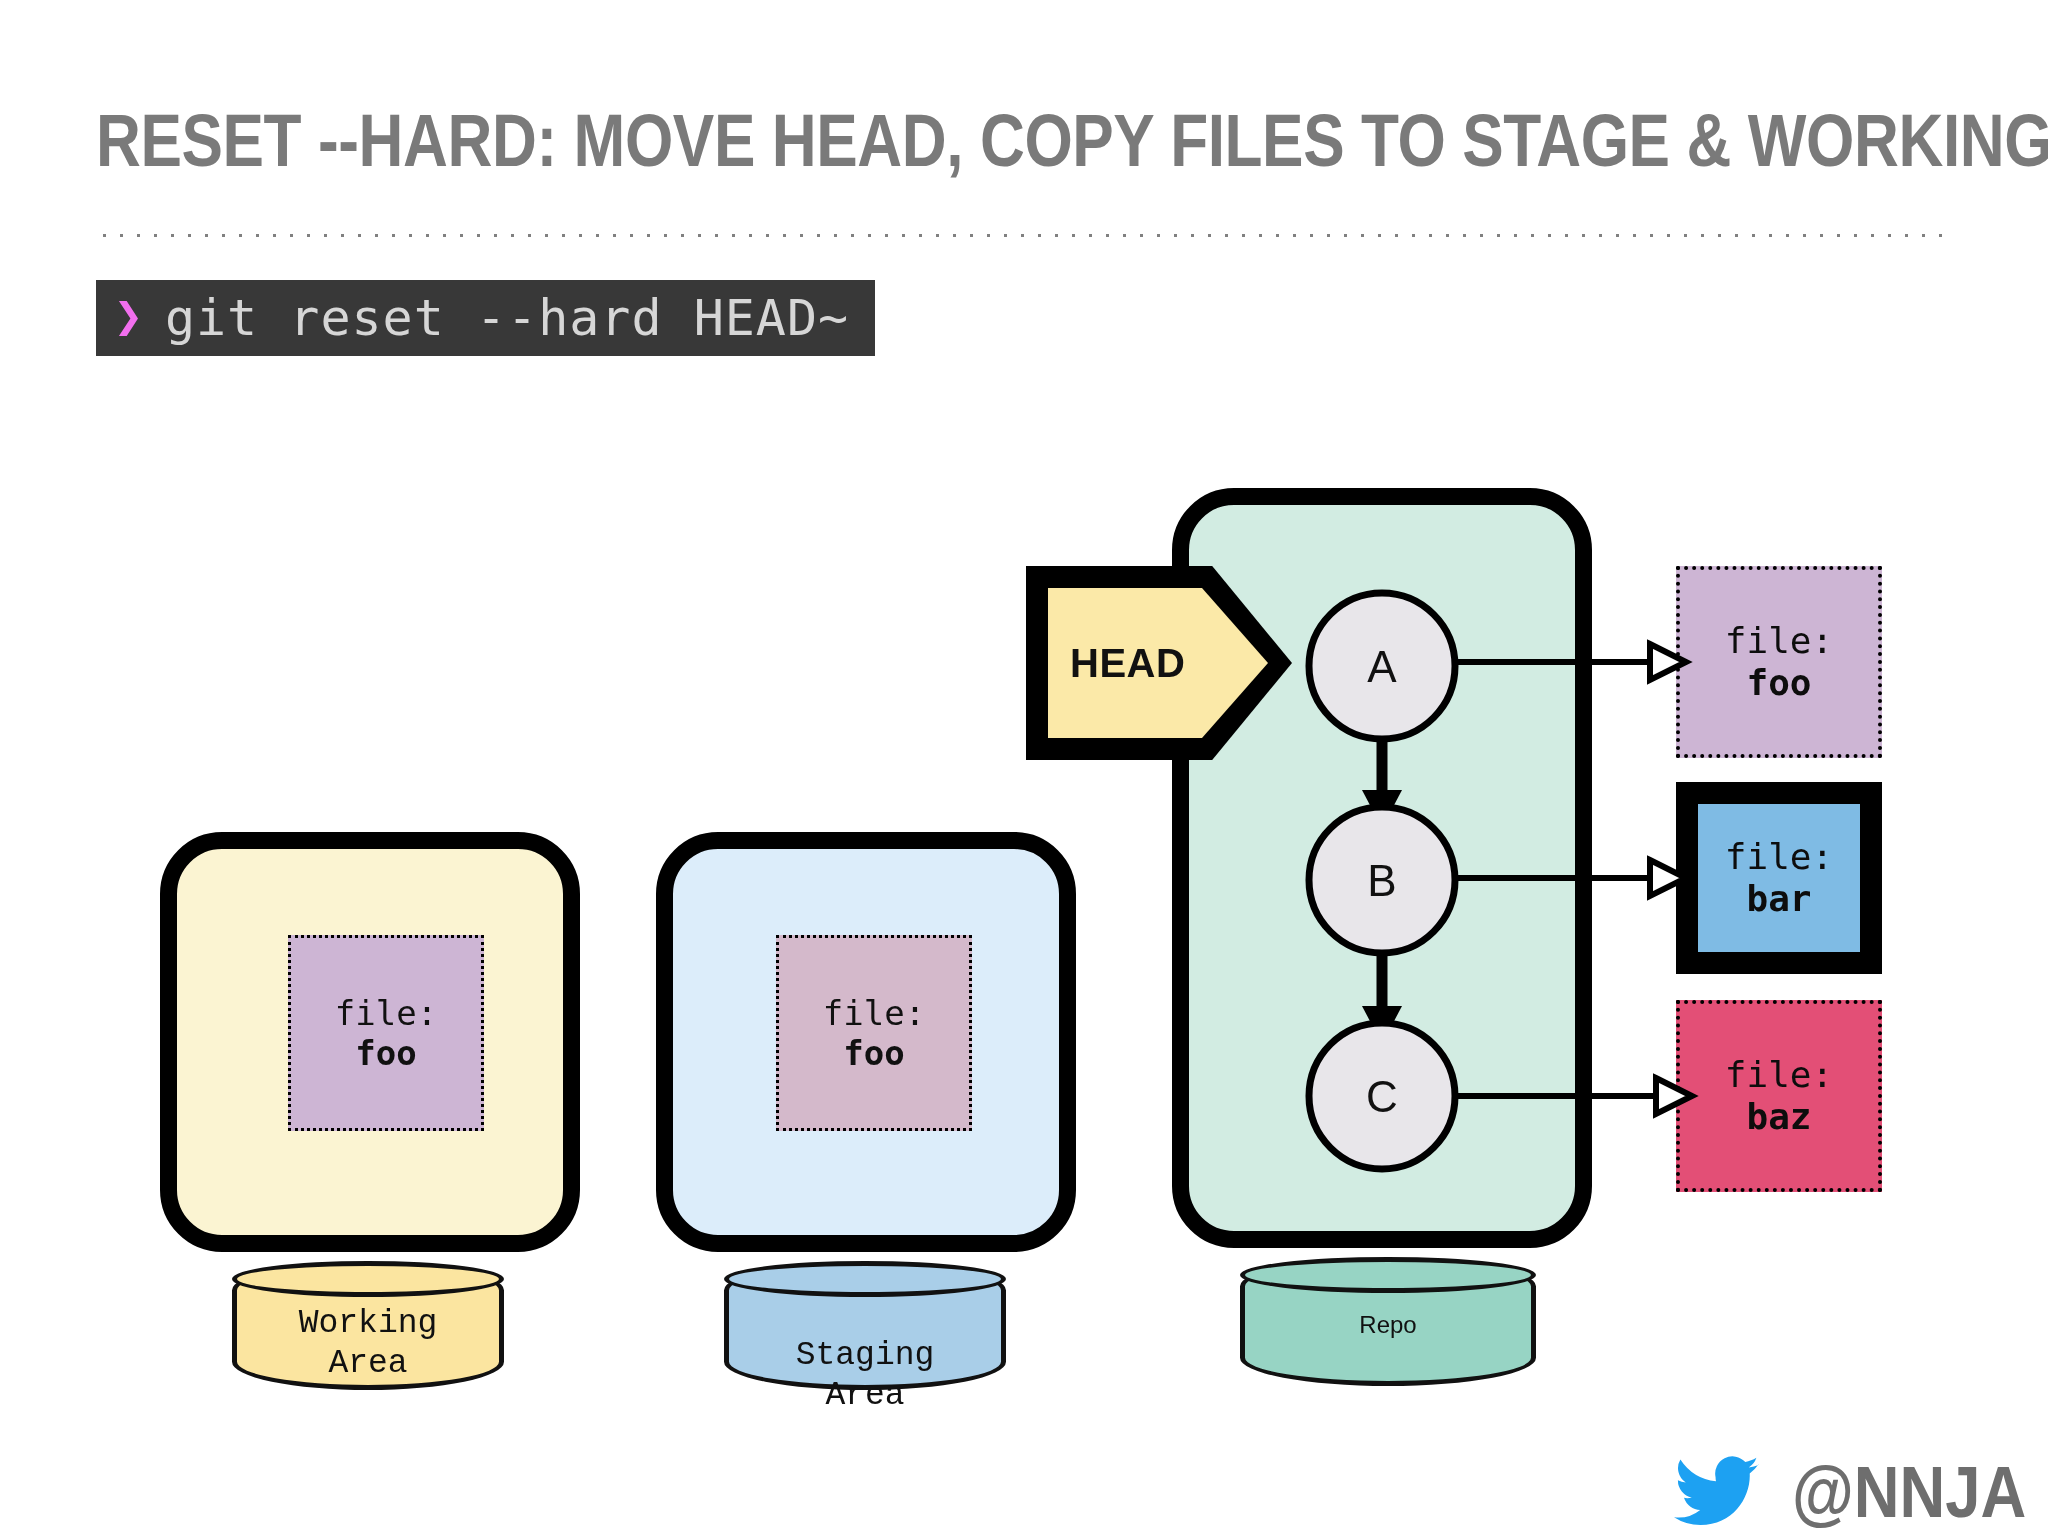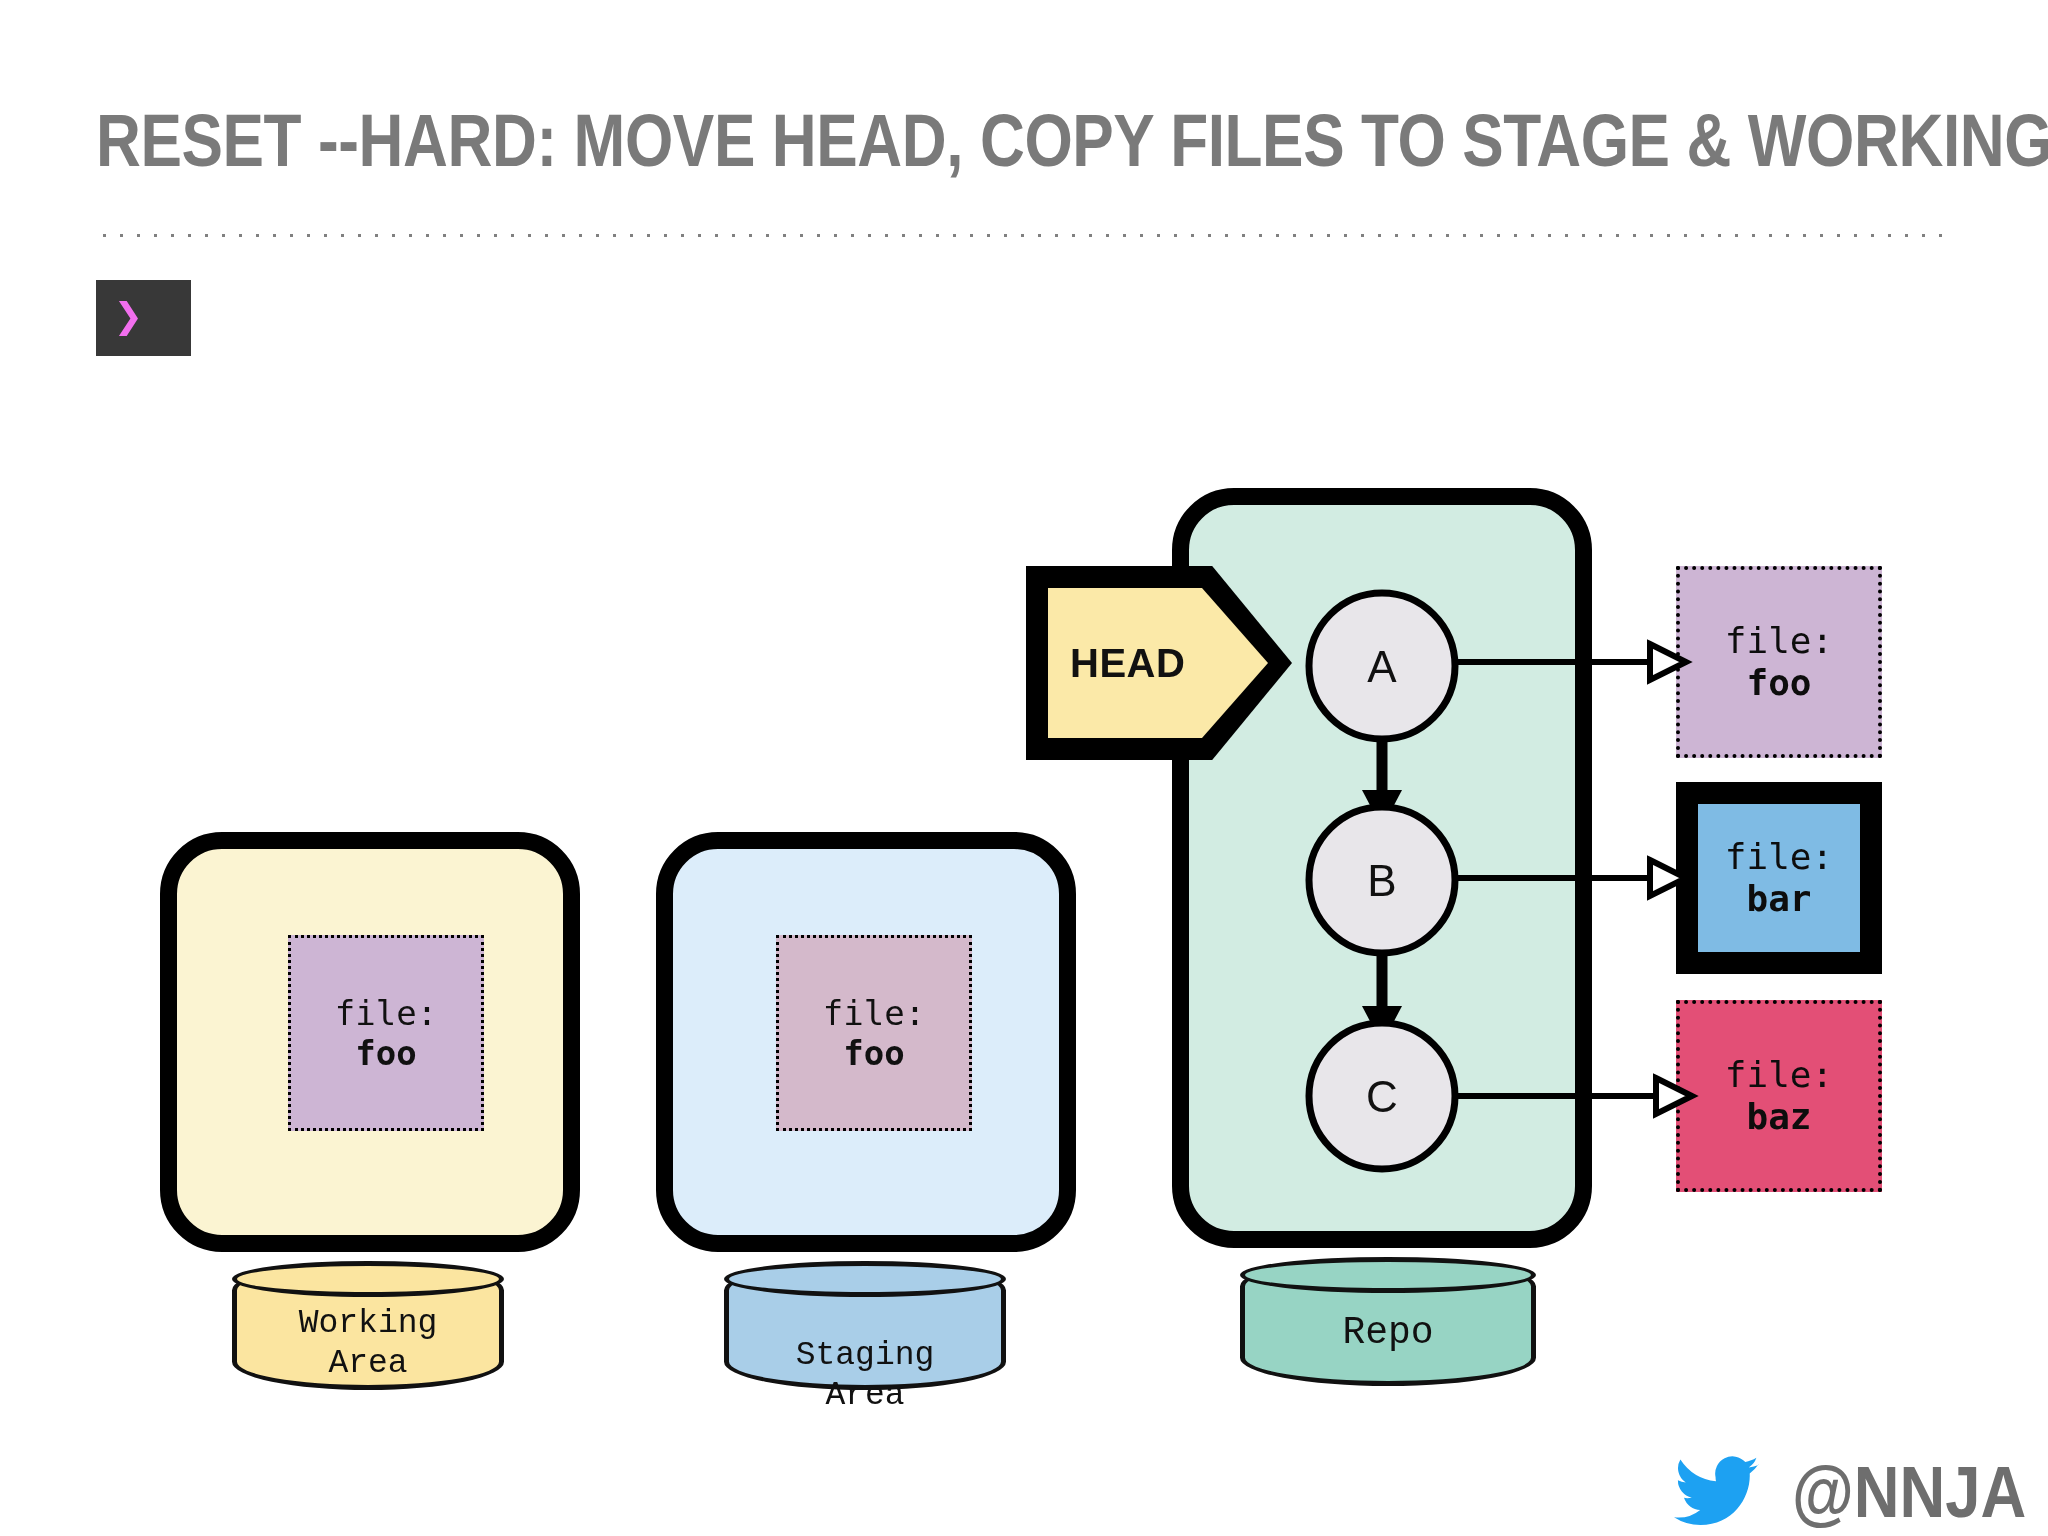--- a/index.html
+++ b/index.html
@@ -135,22 +135,22 @@
     left: 0;
     width: 100%;
     text-align: center;
     font-family: Liberation Mono, monospace;
     font-size: 33px;
     color: #111111;
     line-height: 1.22;
     white-space: pre-line;
   }
   .cyl-label-sans {
-    font-family: Liberation Mono, monospace;
-    font-size: 38px;
+    font-family: Liberation Sans, sans-serif;
+    font-size: 24px;
   }
 
   #working-cylinder { left: 232px;  top: 1262px; width: 272px; height: 128px; }
   #working-cylinder .cyl-body, #working-cylinder .cyl-top { background: #fbe5a0; }
   #working-cylinder .cyl-label { top: 42px; }
 
   #staging-cylinder { left: 724px;  top: 1262px; width: 282px; height: 128px; }
   #staging-cylinder .cyl-body, #staging-cylinder .cyl-top { background: #a9cee8; }
   #staging-cylinder .cyl-label { top: 42px; margin-top: 32px; }
 
@@ -265,20 +265,21 @@
 </style>
 </head>
 <body>
 
 <div id="slide-title">RESET --HARD: MOVE HEAD, COPY FILES TO STAGE &amp; WORKING</div>
 
 <div id="title-rule"></div>
 
 <div id="command-bar">
   <span id="command-prompt">❯</span>
+  <span id="command-text">git reset --hard HEAD~</span>
 </div>
 
 <div class="area-box" id="working-area-box"></div>
 <div class="file-chip" id="working-file-foo">
   <span class="fc-label">file:</span>
   <span class="fc-name">foo</span>
 </div>
 <div class="cylinder" id="working-cylinder">
   <div class="cyl-body"></div>
   <div class="cyl-top"></div>

